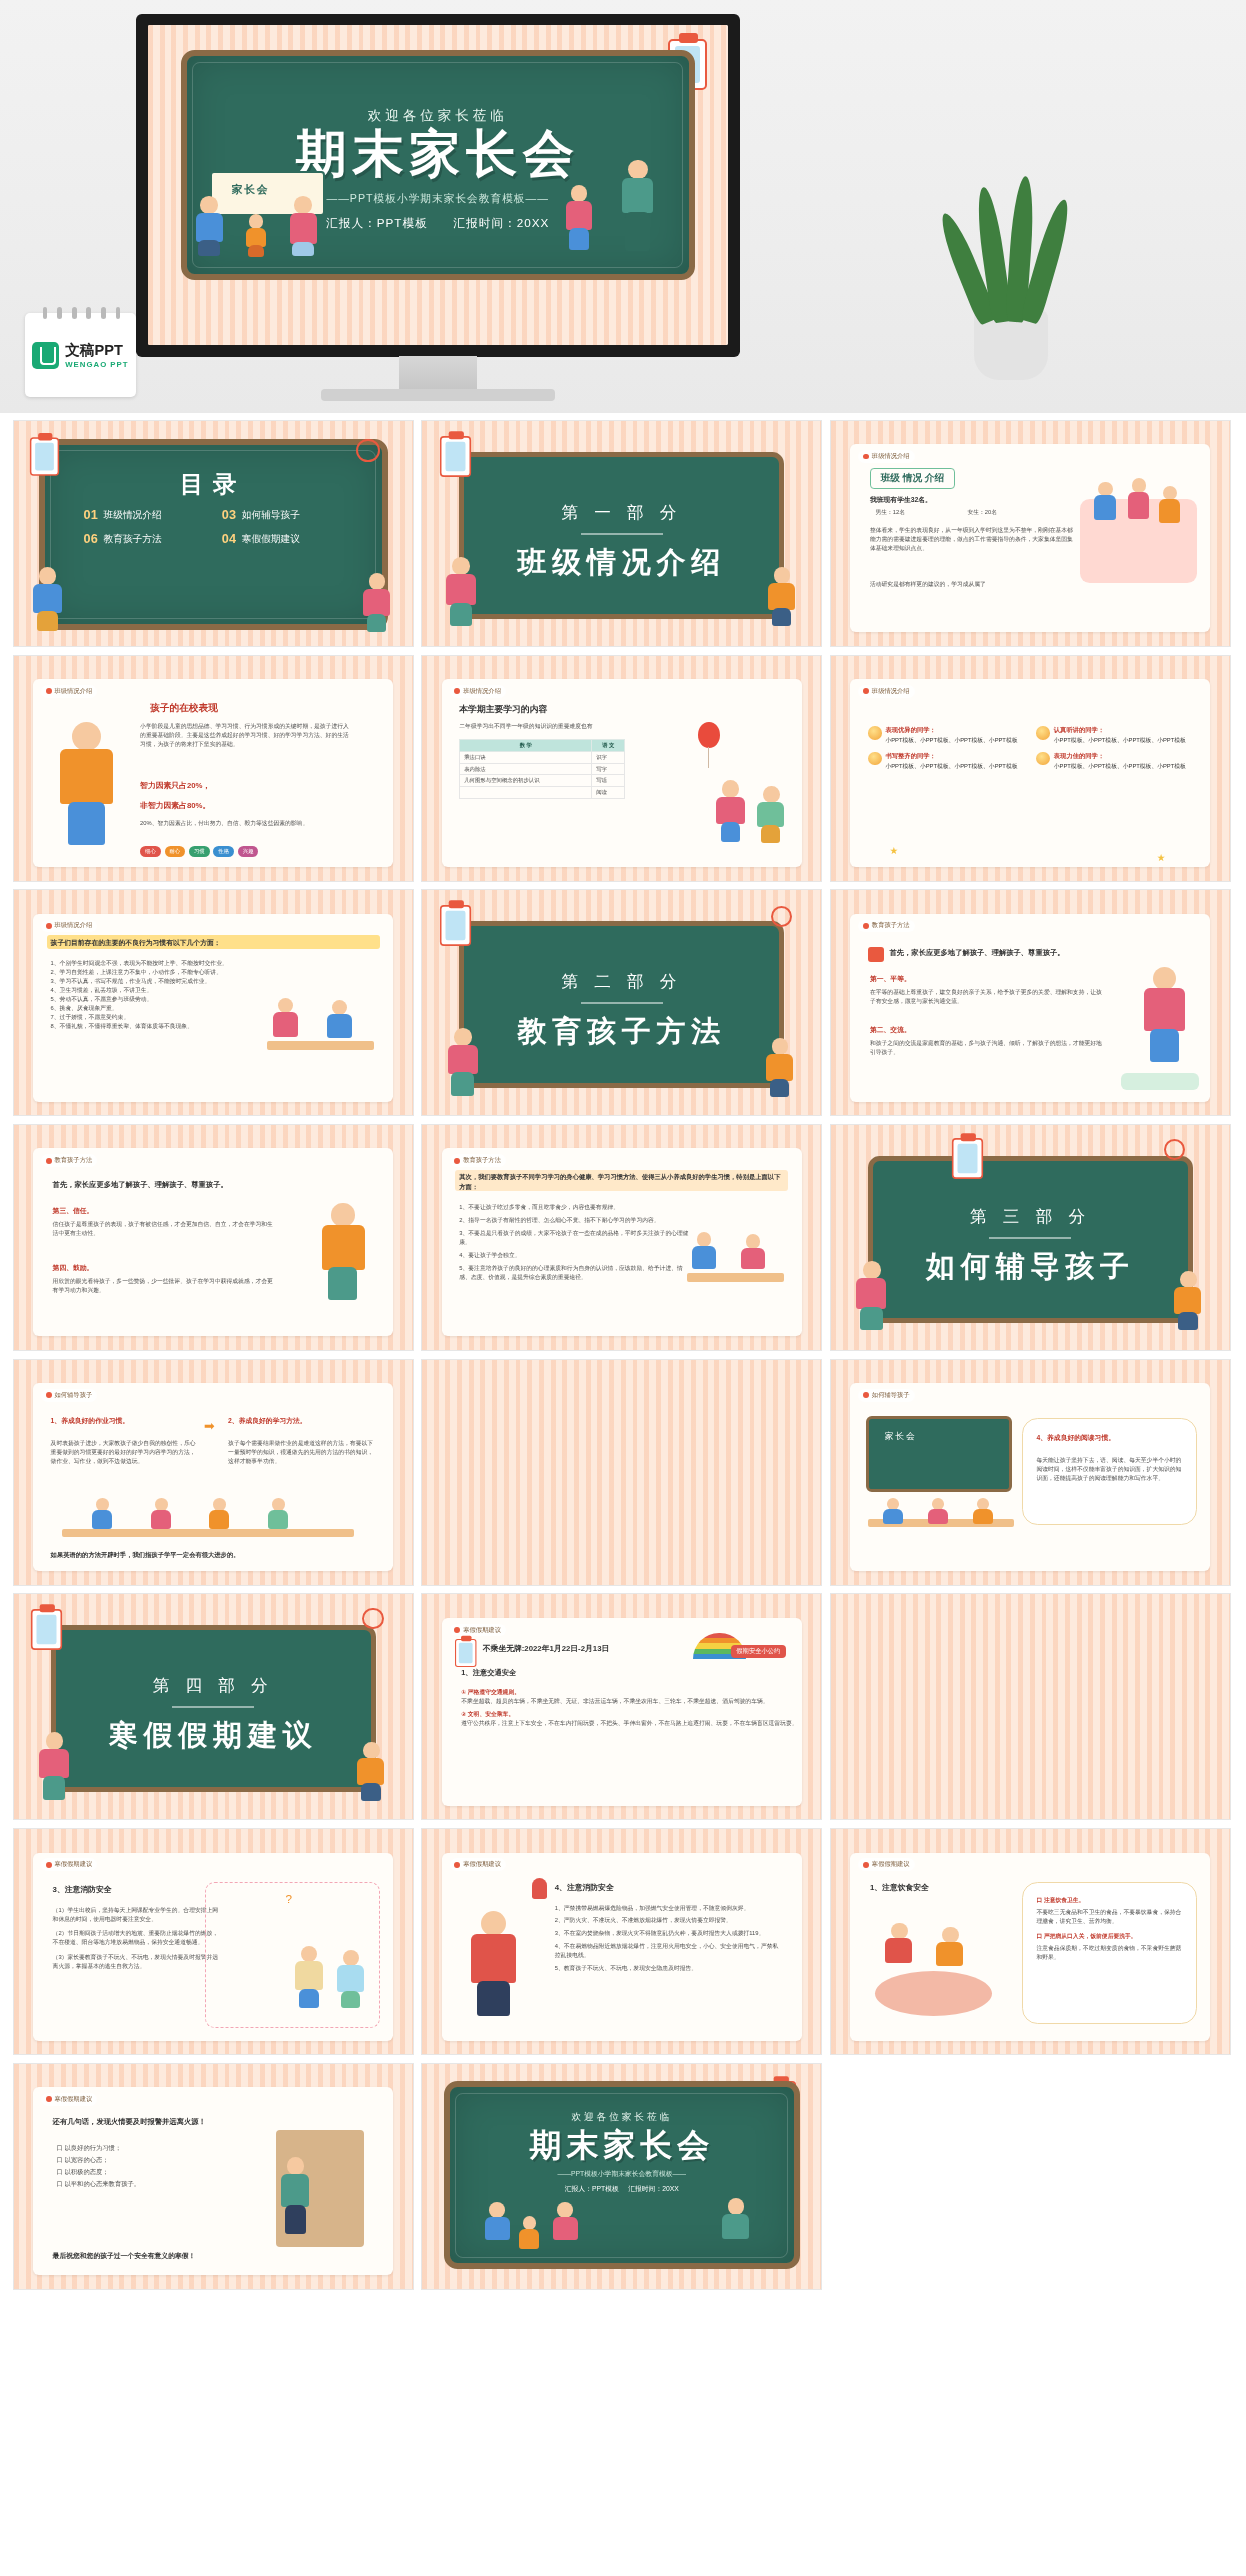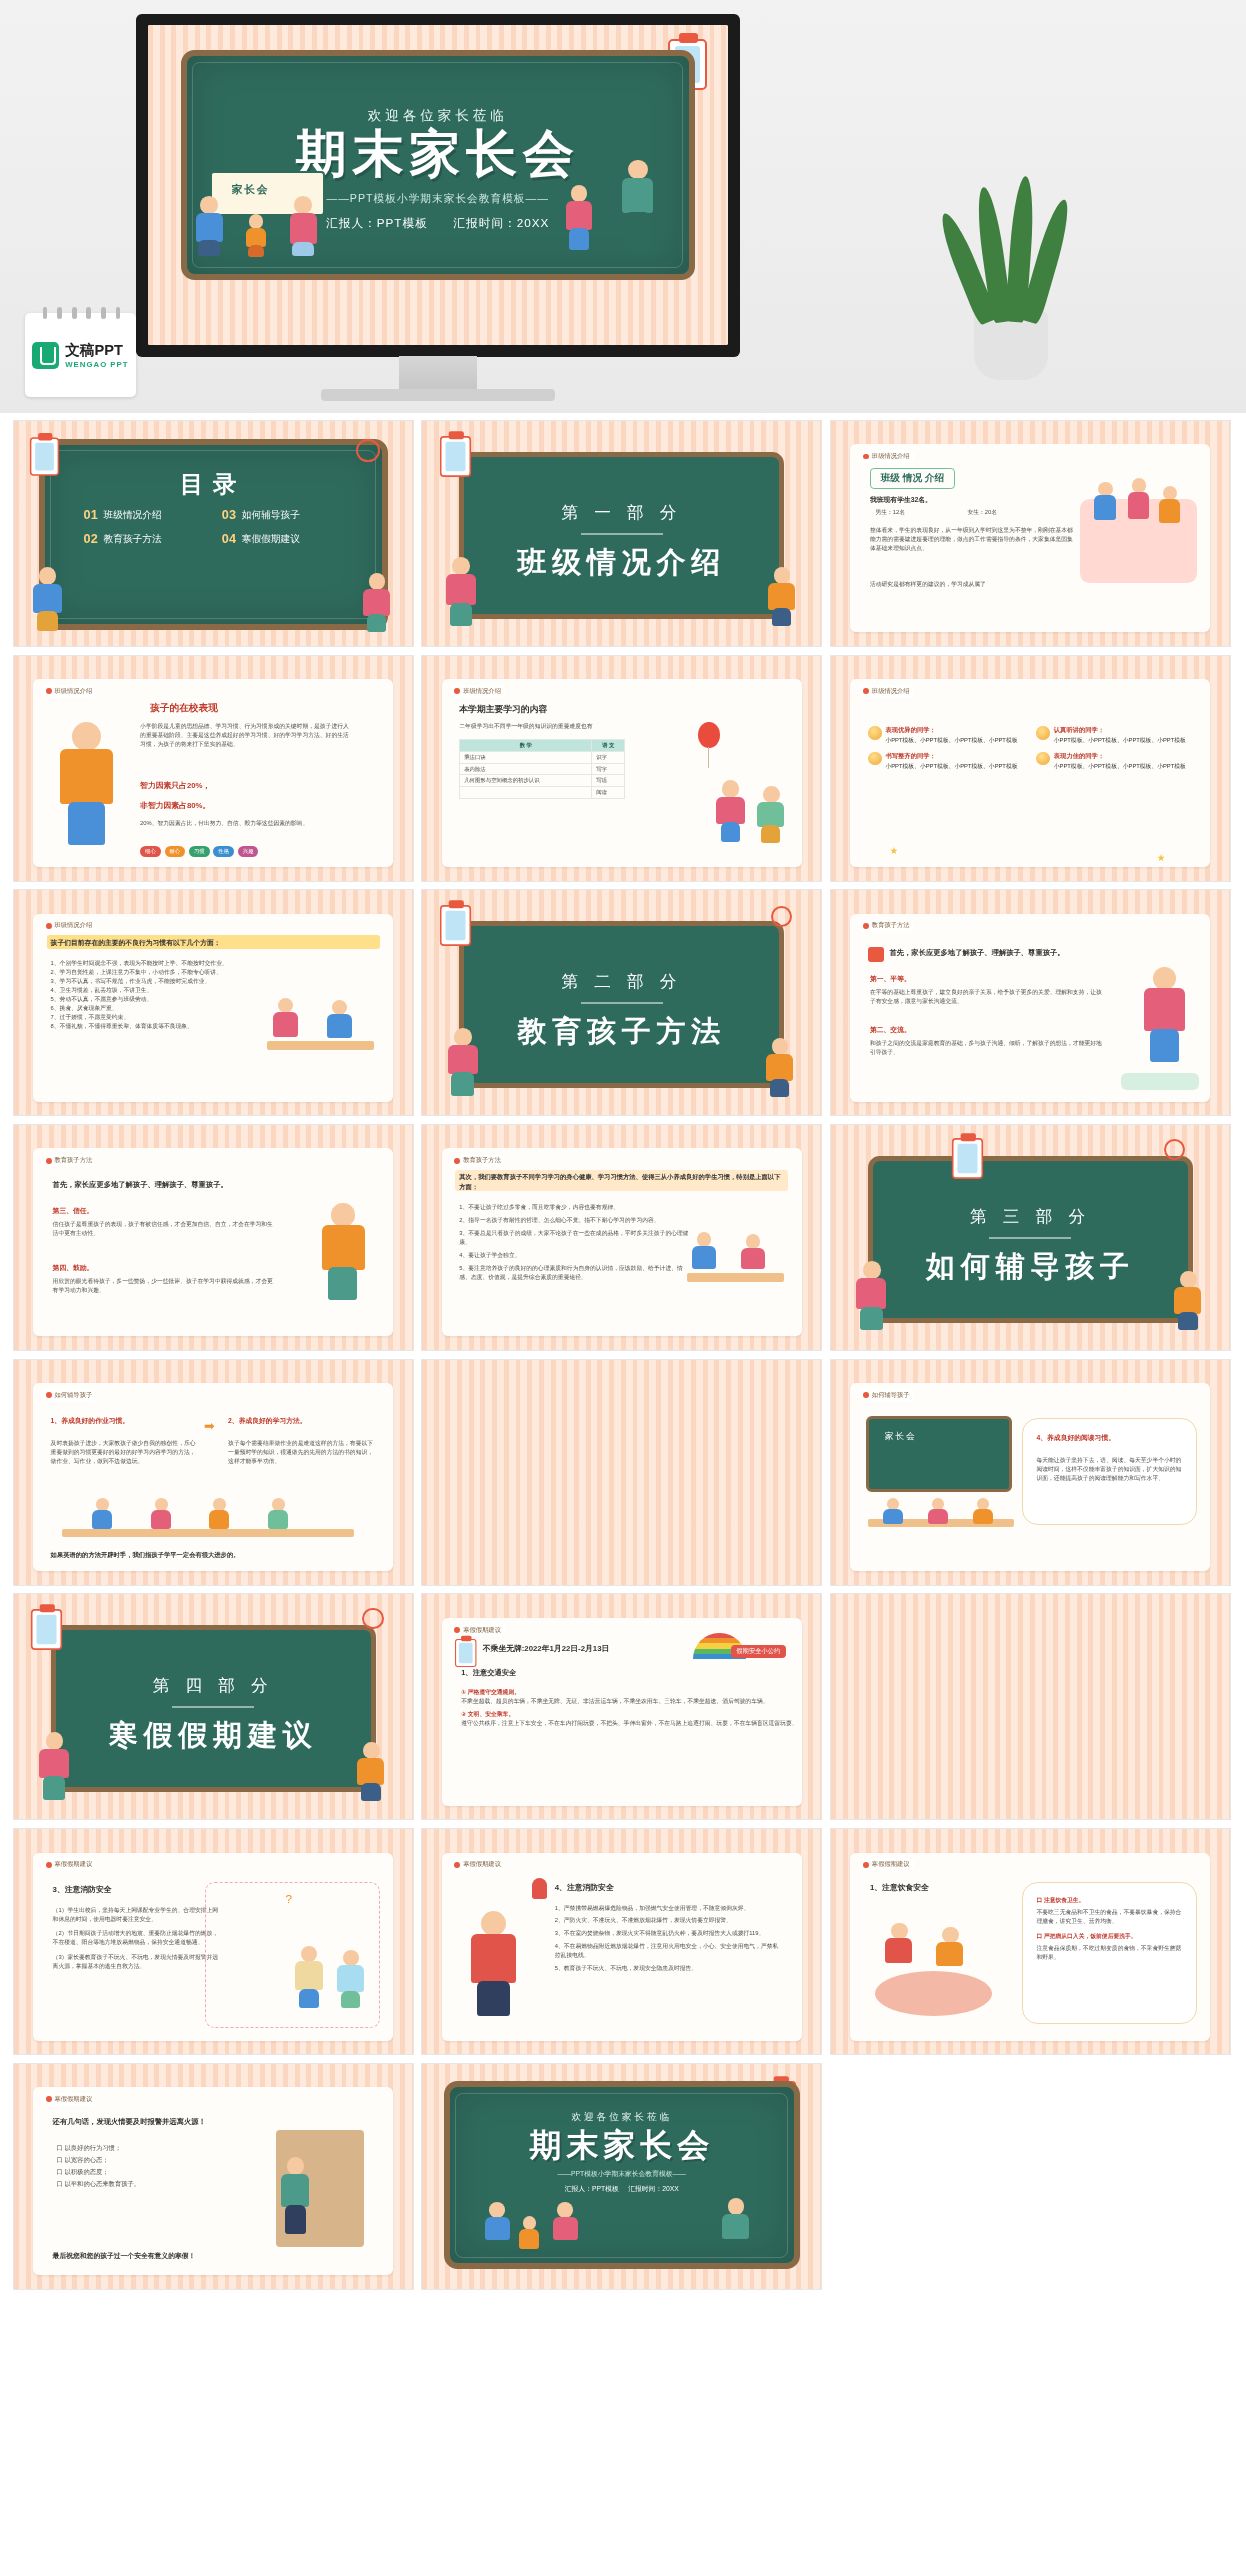--- a/index.html
+++ b/index.html
@@ -370,21 +370,21 @@
       <div class="toc-grid">
         <div class="toc-item">
           <span class="toc-num">01</span>
           <span class="toc-tx">班级情况介绍</span>
         </div>
         <div class="toc-item">
           <span class="toc-num">03</span>
           <span class="toc-tx">如何辅导孩子</span>
         </div>
         <div class="toc-item">
-          <span class="toc-num">02</span>
+          <span class="toc-num">06</span>
           <span class="toc-tx">教育孩子方法</span>
         </div>
         <div class="toc-item">
           <span class="toc-num">04</span>
           <span class="toc-tx">寒假假期建议</span>
         </div>
       </div>
     </div>
     <div class="clipboard-deco" style="left:11.7px;top:9.7px;transform:scale(.75);">
         <span class="sheet"></span>

